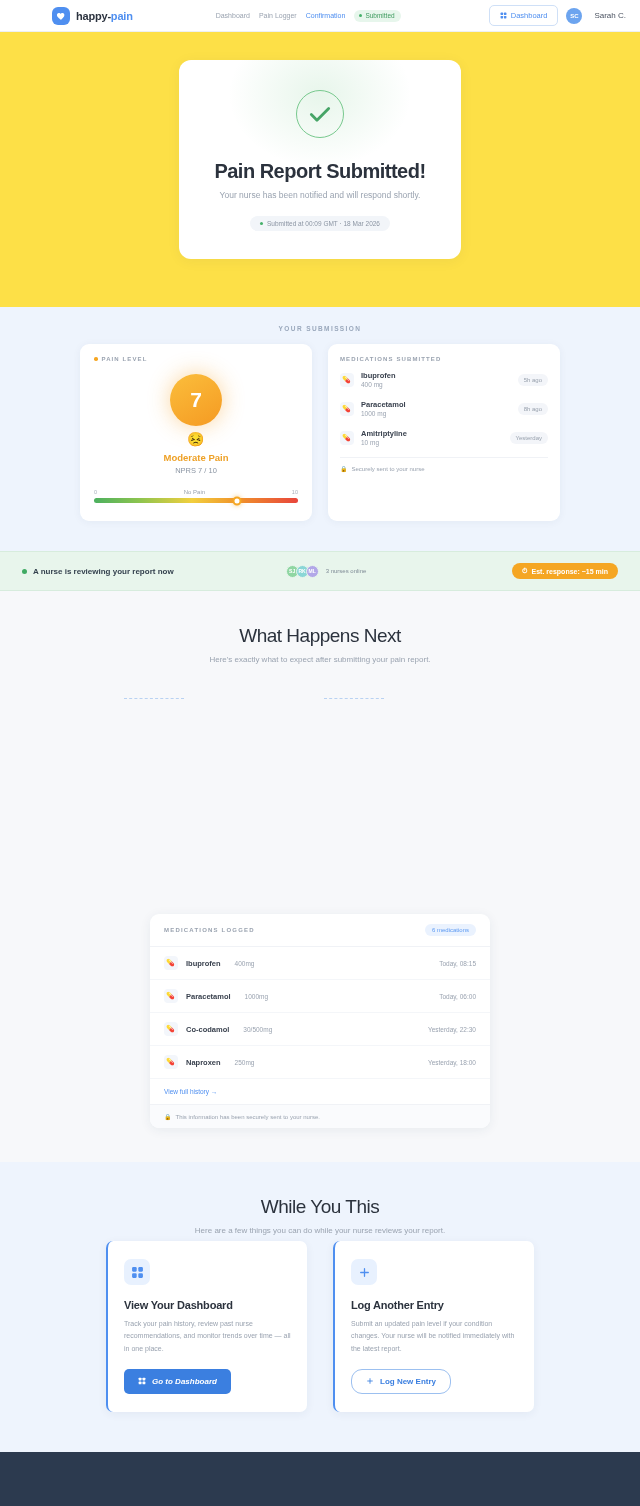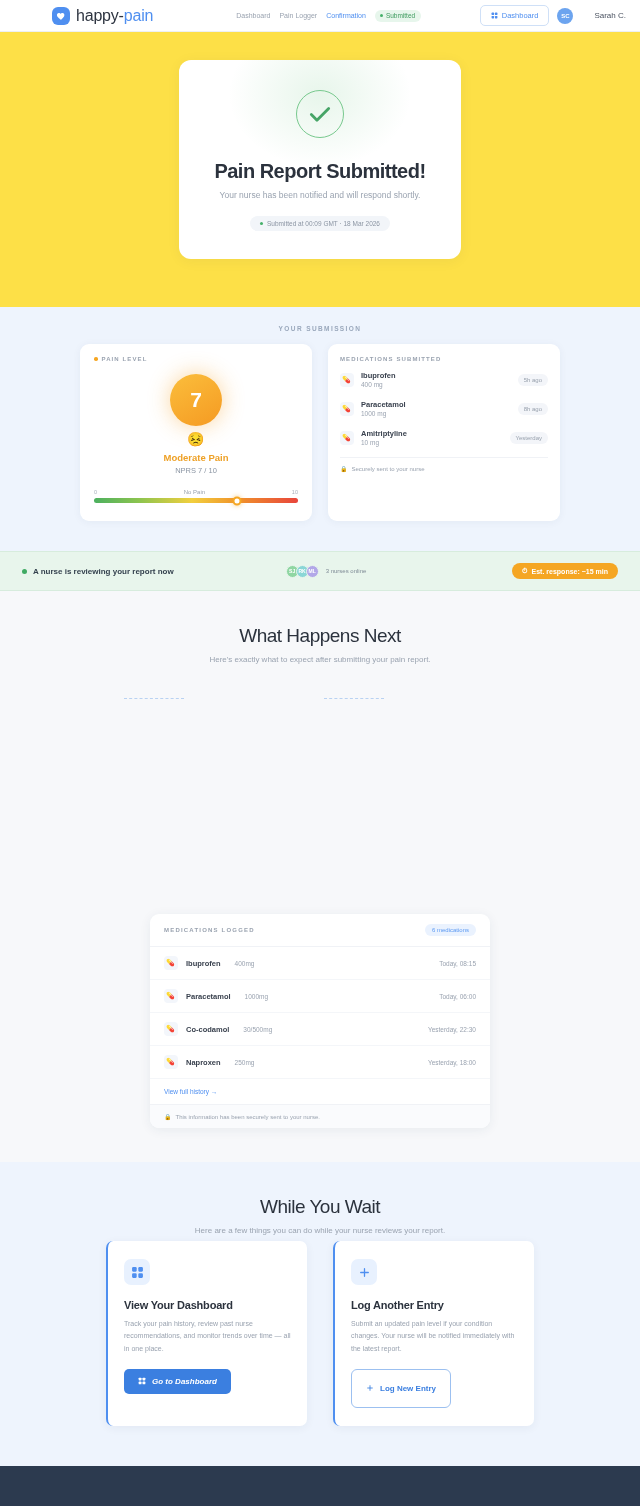--- a/index.html
+++ b/index.html
@@ -21,21 +21,21 @@
     padding: 0 14px;
     position: relative;
   }
   .brand { display: flex; align-items: center; gap: 6px; margin-left: 38px; }
   .brand-mark {
     width: 18px; height: 18px; border-radius: 6px;
     background: #4f8ff0;
     display: flex; align-items: center; justify-content: center;
     color: #fff; font-size: 10px; line-height: 1;
   }
-  .brand-text { font-size: 16px; font-weight: normal; color: #2d3440; letter-spacing: -.2px; }
+  .brand-text { font-size: 11px; font-weight: bold; color: #2d3440; letter-spacing: -.2px; }
   .brand-text .accent { color: #4f8ff0; }
 
   .breadcrumb {
     display: flex; align-items: center; gap: 9px;
     margin-left: 83px;
     font-size: 7px;
   }
   .bc-item { color: #9aa3b0; }
   .bc-item.active { color: #4f8ff0; }
   .bc-pill {
@@ -45,21 +45,21 @@
   }
   .dot { width: 3px; height: 3px; border-radius: 50%; background: #45b06a; display:inline-block; }
 
   .header-right { margin-left: auto; display: flex; align-items: center; gap: 8px; }
   .btn-dash {
     border: 1px solid #cfe0f7; border-radius: 5px;
     background: #fff; color: #4f8ff0;
     font-size: 7.5px; padding: 5px 10px;
     display: flex; align-items: center; gap: 4px;
   }
-  .user-chip { display: flex; align-items: center; gap: 21px; }
+  .user-chip { display: flex; align-items: center; gap: 12px; }
   .avatar-sm {
     width: 16px; height: 16px; border-radius: 50%;
     background: #6ca4ef; color: #fff;
     font-size: 6px; font-weight: bold;
     display: flex; align-items: center; justify-content: center;
   }
   .user-name { font-size: 8px; color: #4a5260; }
 
   
   .hero { background: #fde047; padding: 28px 0 48px; }
@@ -225,22 +225,22 @@
   .action-title { font-size: 11px; font-weight: bold; color: #2b323d; margin-top: 14px; letter-spacing: -.2px; }
   .action-desc { font-size: 7px; color: #9aa3b0; line-height: 1.75; margin-top: 7px; }
   .btn-primary {
     display: inline-flex; align-items: center; gap: 6px;
     background: #3b7fe0; color: #fff; border-radius: 5px;
     font-size: 8px; font-weight: bold; padding: 8px 14px; margin-top: 14px; font-style: italic;
   }
   .btn-outline {
     display: inline-flex; align-items: center; gap: 6px;
     border: 1px solid #9cc0f0; color: #3b7fe0; background: #fff;
-    border-radius: 6px; font-size: 8px; font-weight: bold;
-    padding: 14px 14px; margin-top: 14px;
+    border-radius: 11px; font-size: 8px; font-weight: bold;
+    padding: 7px 14px; margin-top: 14px;
   }
 
   
   .footer {
     background: #2c3a4f; height: 56px;
     display: flex; align-items: center; padding: 0 48px; position: relative;
   }
 </style>
 </head>
 <body>
@@ -420,21 +420,21 @@
     </div>
     <div class="lg-link">View full history  →</div>
     <div class="lg-foot">
       <span>🔒</span>
       <span>This information has been securely sent to your nurse.</span>
     </div>
   </div>
 </div>
 
 <div class="wyw">
-  <div class="sec-title">While You Wait</div>
+  <div class="sec-title">While You This</div>
   <div class="sec-sub">Here are a few things you can do while your nurse reviews your report.</div>
   <div class="wyw-grid">
 
     <div class="action-card">
       <div class="action-icon">
         <svg width="13" height="13" viewBox="0 0 24 24" fill="#4f8ff0">
             <rect x="2" y="2" width="8.5" height="8.5" rx="2"></rect>
             <rect x="13.5" y="2" width="8.5" height="8.5" rx="2"></rect>
             <rect x="2" y="13.5" width="8.5" height="8.5" rx="2"></rect>
             <rect x="13.5" y="13.5" width="8.5" height="8.5" rx="2"></rect>

